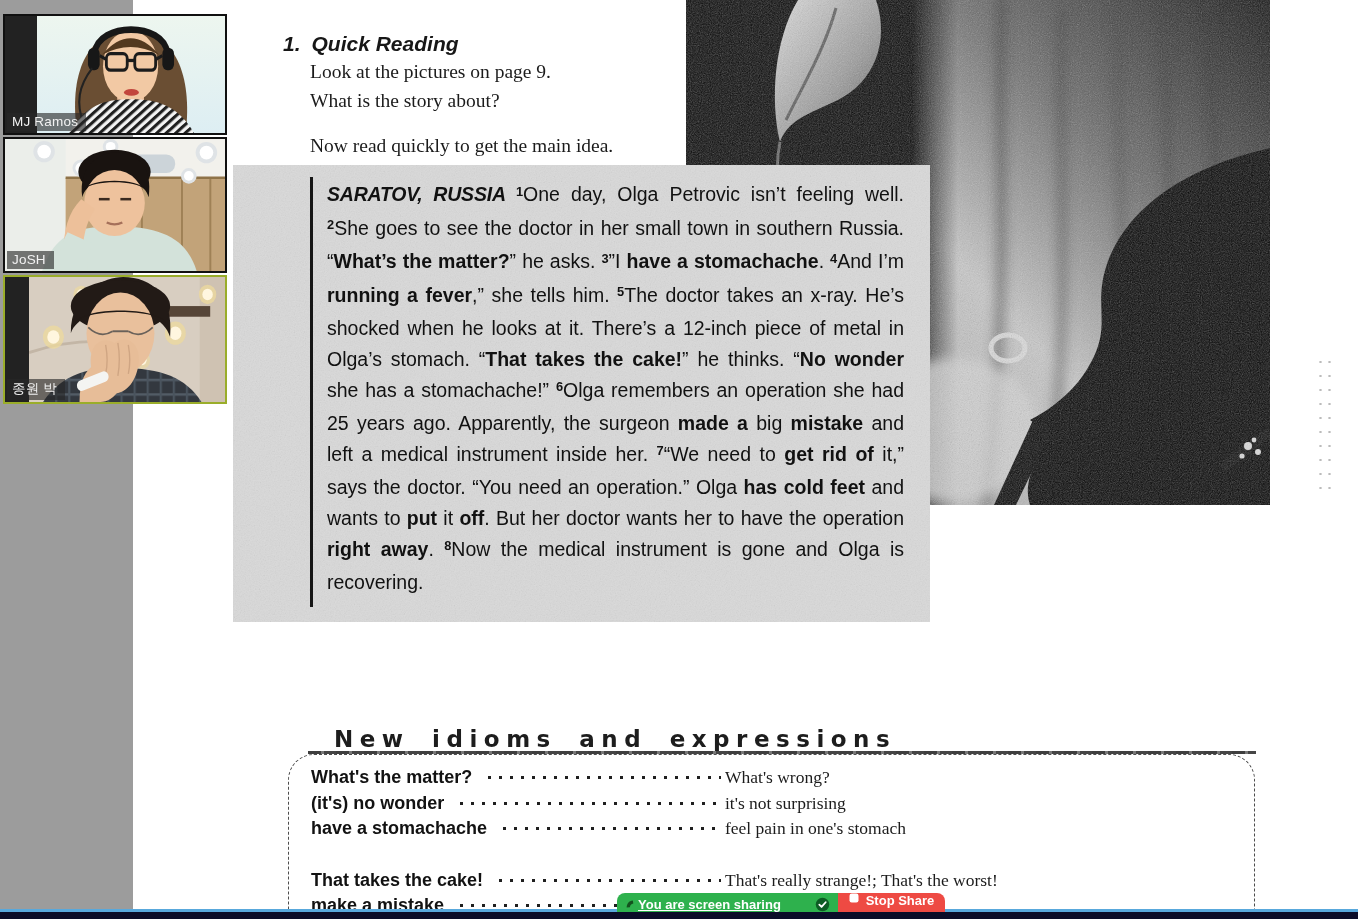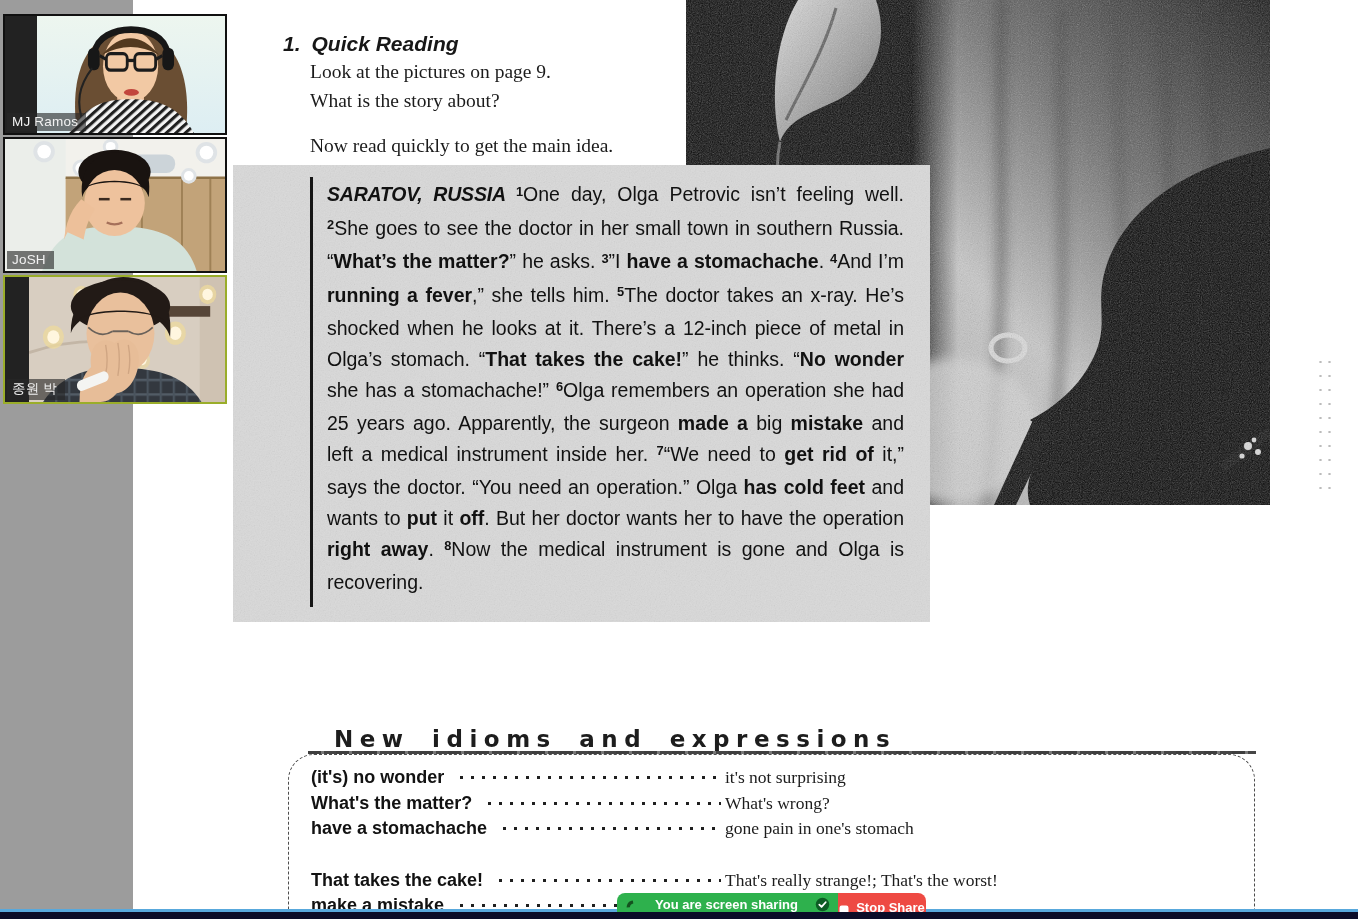--- a/index.html
+++ b/index.html
@@ -57,22 +57,22 @@
   .def{font-family:"Liberation Serif",serif;font-size:17.5px;color:#1c1c1c;white-space:nowrap;}
 
   
   .edge-specks{position:absolute;left:1316px;top:355px;width:16px;height:140px;z-index:2;opacity:.4;
       background:radial-gradient(circle,#555 1px,transparent 1.3px) 0 0/9px 14px repeat;}
 
   
   .share-pill{position:absolute;left:617px;top:893px;height:22px;display:flex;z-index:5;
               font-size:13px;font-weight:700;color:#fff;}
   .share-green{width:221px;display:flex;align-items:center;padding:0 8px;border-radius:8px 0 0 0;}
-  .share-msg{flex:1;text-align:center;}
-  .share-red{width:88px;display:flex;align-items:flex-end;justify-content:center;gap:7px;border-radius:0 8px 0 0;cursor:pointer;}
+  .share-msg{flex:1;text-align:left;text-decoration:underline;}
+  .share-red{width:107px;display:flex;align-items:flex-start;justify-content:center;gap:7px;border-radius:0 8px 0 0;cursor:pointer;}
   .share-pill svg{display:block;}
 
   
   .blue-line{position:absolute;left:0;top:909px;width:1358px;height:2.5px;z-index:4;}
   .navy-bar{position:absolute;left:0;top:911.5px;width:1358px;height:7.5px;z-index:6;}
 </style>
 </head>
 <body>
 
 <div class="stage">
@@ -152,38 +152,38 @@
     <div class="passage-rule"></div>
     <div class="passage-text"><span class="b i">SARATOV, RUSSIA </span><span class="sup b">1</span><span>One day, Olga Petrovic isn’t feeling well. </span><span class="sup b">2</span><span>She goes to see the doctor in her small town in southern Russia. “</span><span class="b">What’s the matter?</span><span>” he asks. </span><span class="sup b">3</span><span>”I </span><span class="b">have a stomachache</span><span>. </span><span class="sup b">4</span><span>And I’m </span><span class="b">running a fever</span><span>,” she tells him. </span><span class="sup b">5</span><span>The doctor takes an x-ray. He’s shocked when he looks at it. There’s a 12-inch piece of metal in Olga’s stomach. “</span><span class="b">That takes the cake!</span><span>” he thinks. “</span><span class="b">No wonder</span><span> she has a stomachache!” </span><span class="sup b">6</span><span>Olga remembers an operation she had 25 years ago. Apparently, the surgeon </span><span class="b">made a</span><span> big </span><span class="b">mistake</span><span> and left a medical instrument inside her. </span><span class="sup b">7</span><span>“We need to </span><span class="b">get rid of</span><span> it,” says the doctor. “You need an operation.” Olga </span><span class="b">has cold feet</span><span> and wants to </span><span class="b">put</span><span> it </span><span class="b">off</span><span>. But her doctor wants her to have the operation </span><span class="b">right away</span><span>. </span><span class="sup b">8</span><span>Now the medical instrument is gone and Olga is recovering.</span></div>
   </div>
 
   <div class="idioms-heading">New idioms and expressions</div>
   <div class="idioms-underline"></div>
   <div class="idioms-box">
     <div class="idioms-rows">
         <div class="idiom-row">
           <div class="term-wrap">
+            <span class="term">What's the matter?</span>
+            <div class="leader"></div>
+          </div>
+          <span class="def">What's wrong?</span>
+        </div>
+        <div class="idiom-row">
+          <div class="term-wrap">
             <span class="term">(it's) no wonder</span>
             <div class="leader"></div>
           </div>
           <span class="def">it's not surprising</span>
         </div>
         <div class="idiom-row">
           <div class="term-wrap">
-            <span class="term">What's the matter?</span>
-            <div class="leader"></div>
-          </div>
-          <span class="def">What's wrong?</span>
-        </div>
-        <div class="idiom-row">
-          <div class="term-wrap">
             <span class="term">have a stomachache</span>
             <div class="leader"></div>
           </div>
-          <span class="def">gone pain in one's stomach</span>
+          <span class="def">feel pain in one's stomach</span>
         </div>
         <div class="idiom-row">
         </div>
         <div class="idiom-row">
           <div class="term-wrap">
             <span class="term">That takes the cake!</span>
             <div class="leader"></div>
           </div>
           <span class="def">That's really strange!; That's the worst!</span>
         </div>

